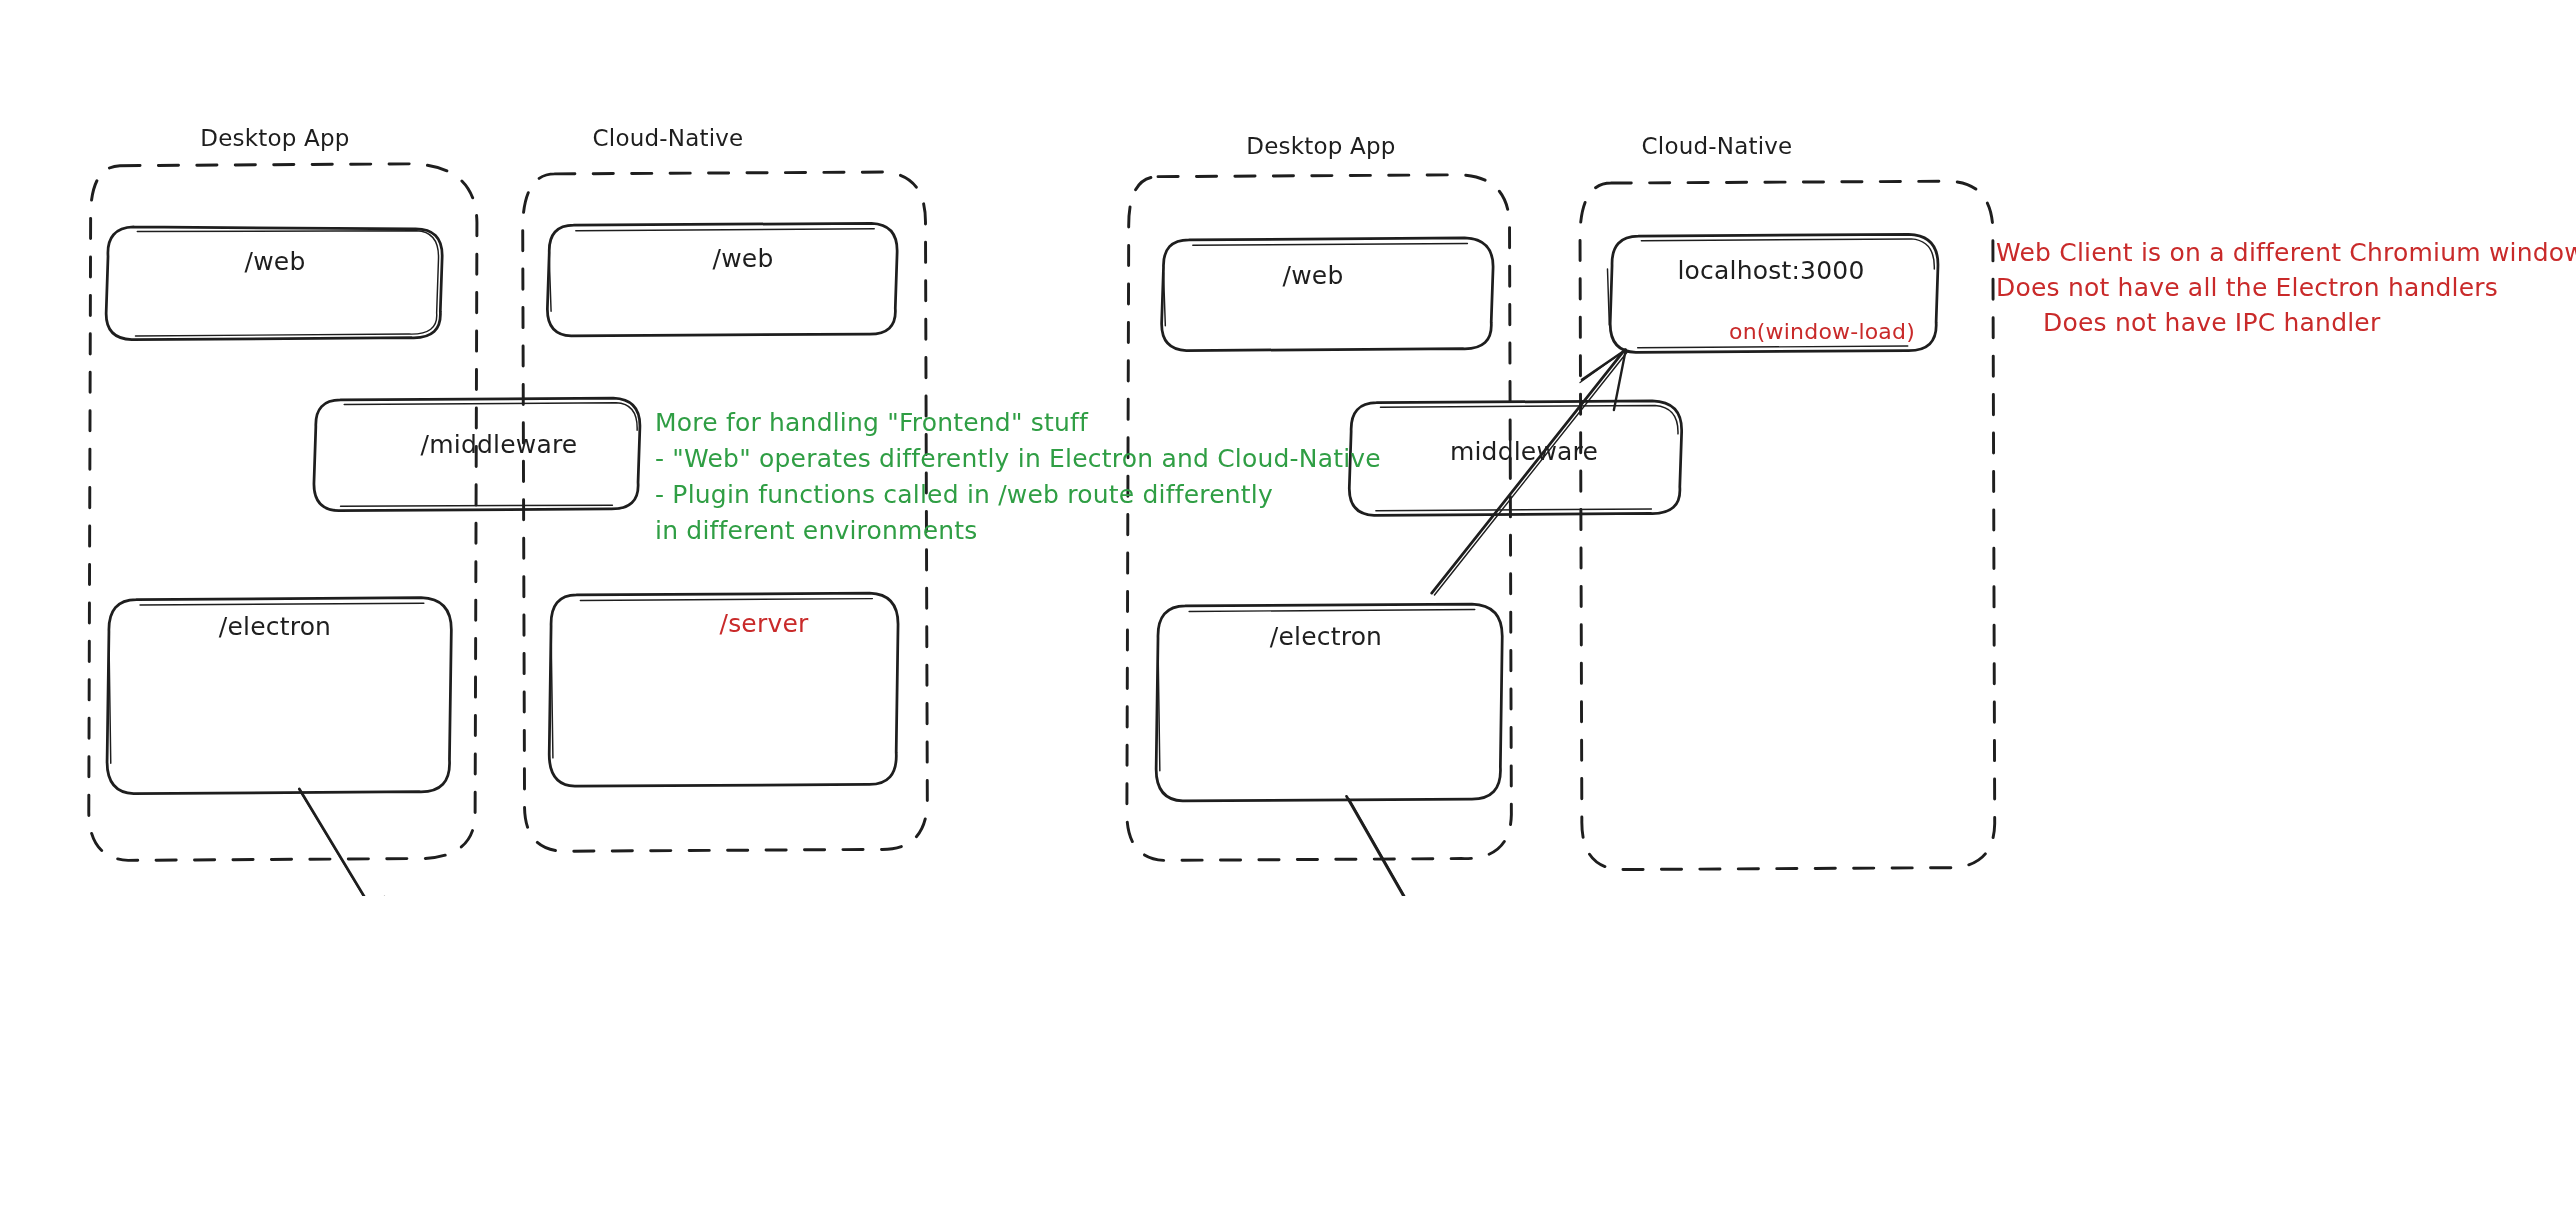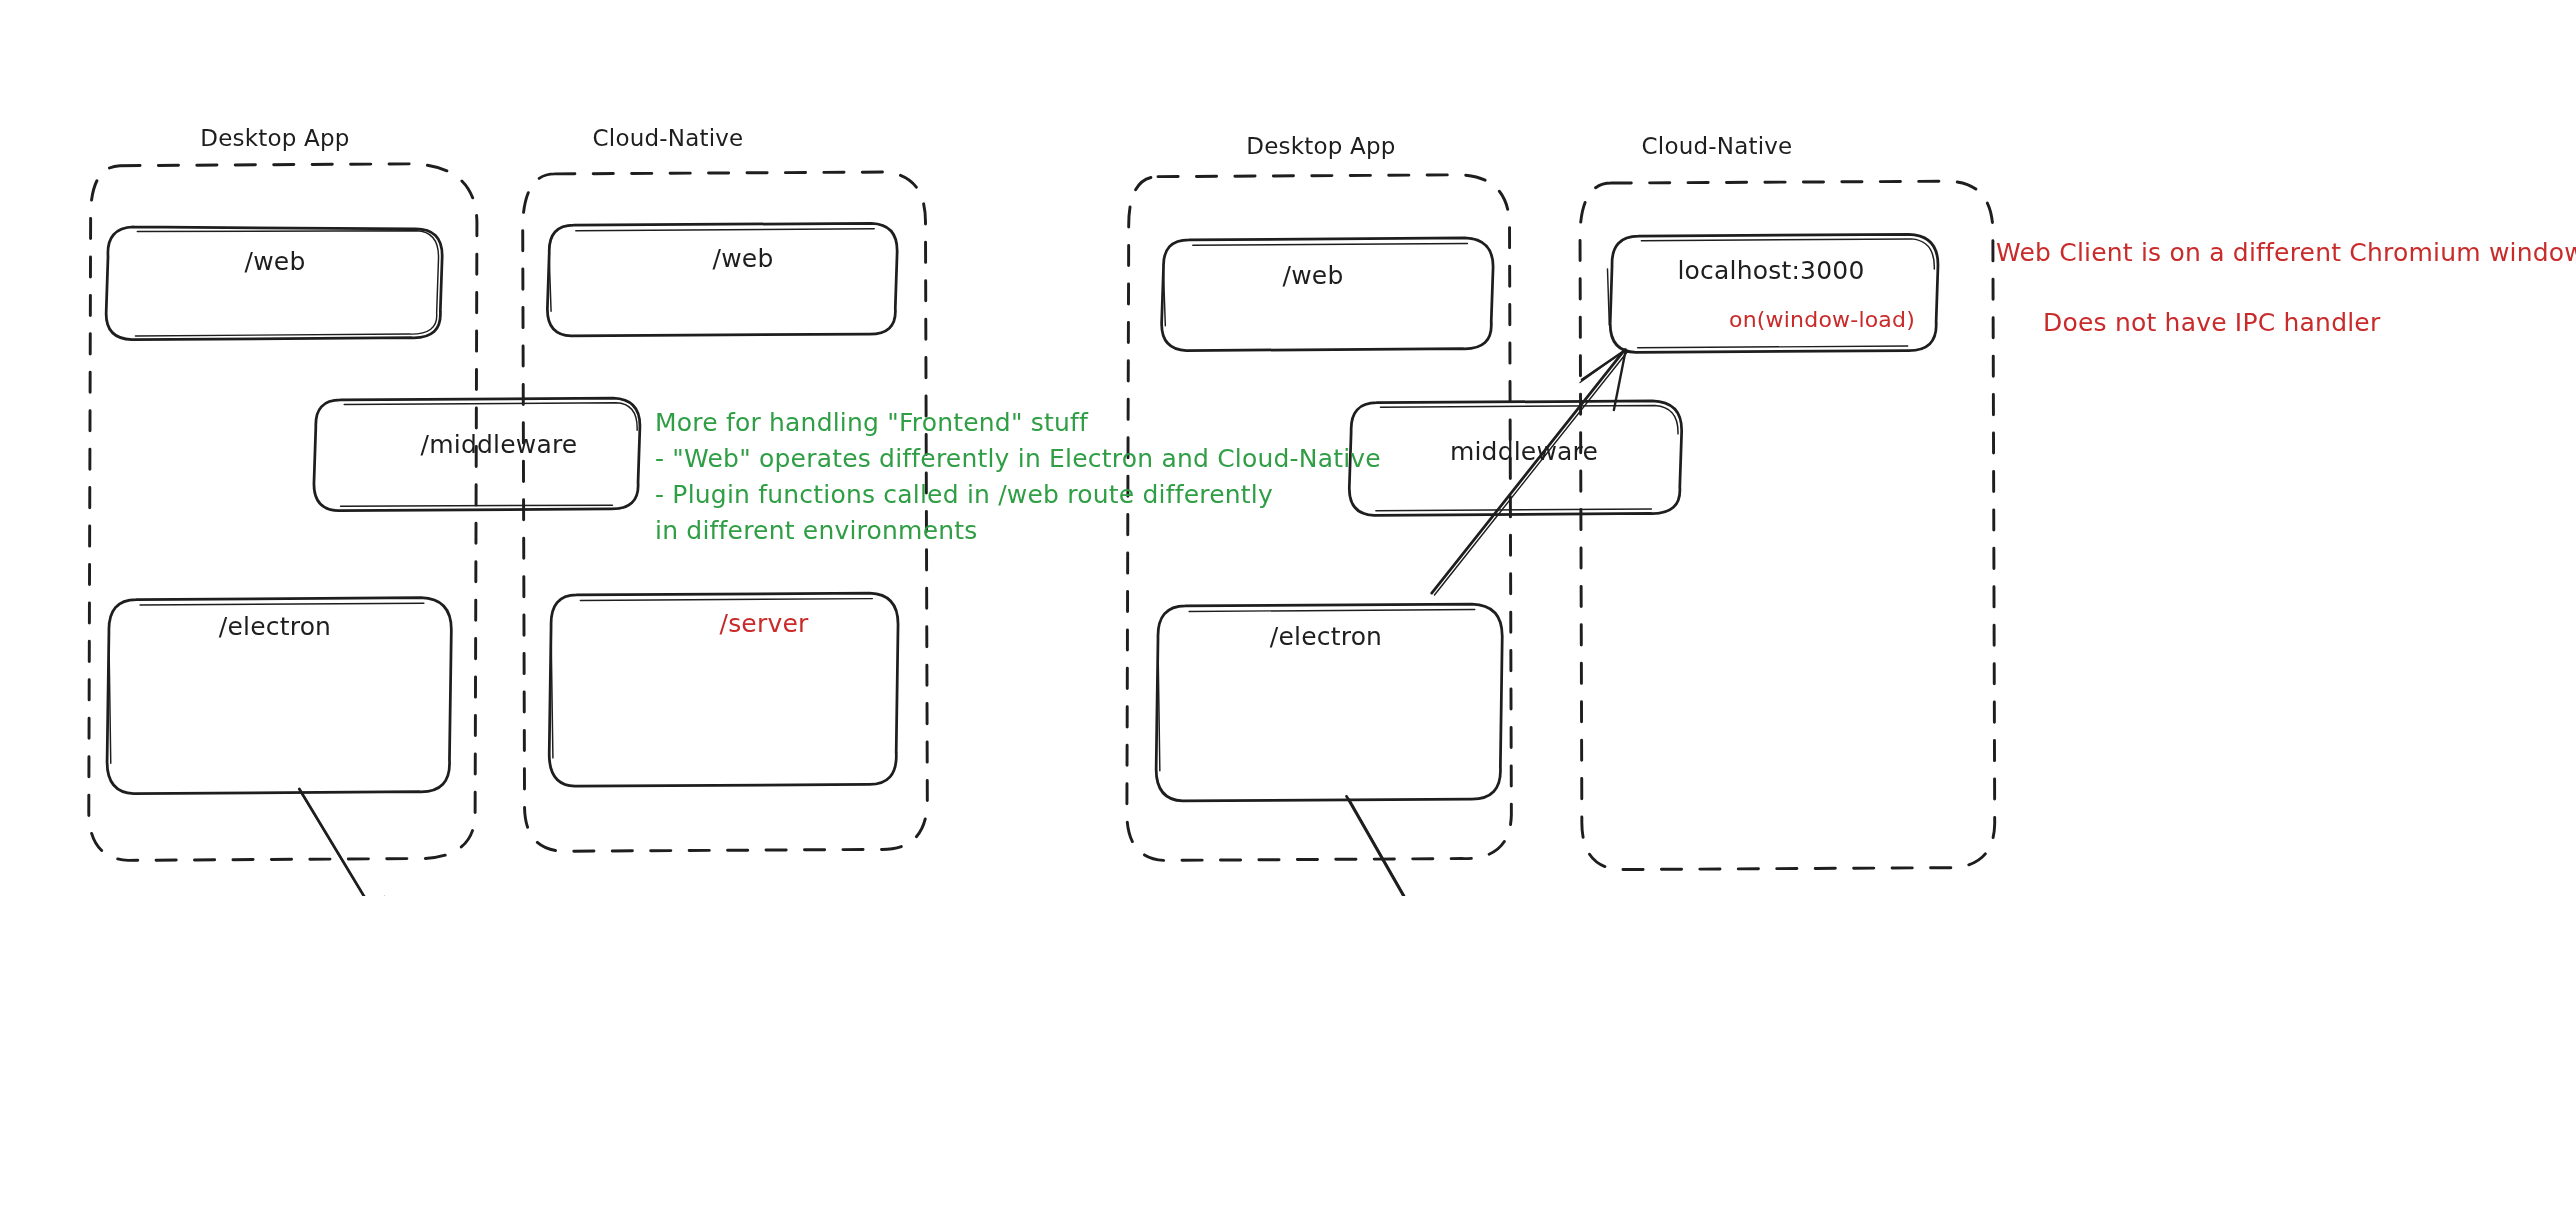--- a/index.html
+++ b/index.html
@@ -46,20 +46,21 @@
   }
   .note-red {
     color: #c92a2a;
     font-size: 25px;
   }
   .sub-red {
     color: #c92a2a;
     font-size: 22px;
     text-align: center;
     transform: translateX(-50%);
+    margin-top: 12px;
   }
 </style>
 </head>
 <body>
 
 <div id="canvas">
 
   <svg class="layer" viewBox="0 0 2814 1346" preserveAspectRatio="none">
     <g fill="none" stroke="#1e1e1e" stroke-linecap="round" stroke-linejoin="round">
 
@@ -180,16 +181,17 @@
   <div class="label group-title" style="left:1717px; top:131px;">Cloud-Native</div>
 
   <div class="label box-label" style="left:1313px; top:259px;">/web</div>
   <div class="label box-label" style="left:1771px; top:254px;">localhost:3000</div>
   <div class="label sub-red" style="left:1822px; top:305px;">on(window-load)</div>
   <div class="label box-label" style="left:1524px; top:435px;">middleware</div>
   <div class="label box-label" style="left:1326px; top:620px;">/electron</div>
   <div class="label box-label" style="left:1536px; top:984px;">Plugins</div>
 
   <div class="label note-red" style="left:1996px; top:236px;">Web Client is on a different Chromium window</div>
+  <div class="label note-red" style="left:1996px; top:271px;">Does not have all the Electron handlers</div>
   <div class="label note-red" style="left:1996px; top:306px;padding-left:47px;">Does not have IPC handler</div>
 
 </div>
 
 
 </body></html>

